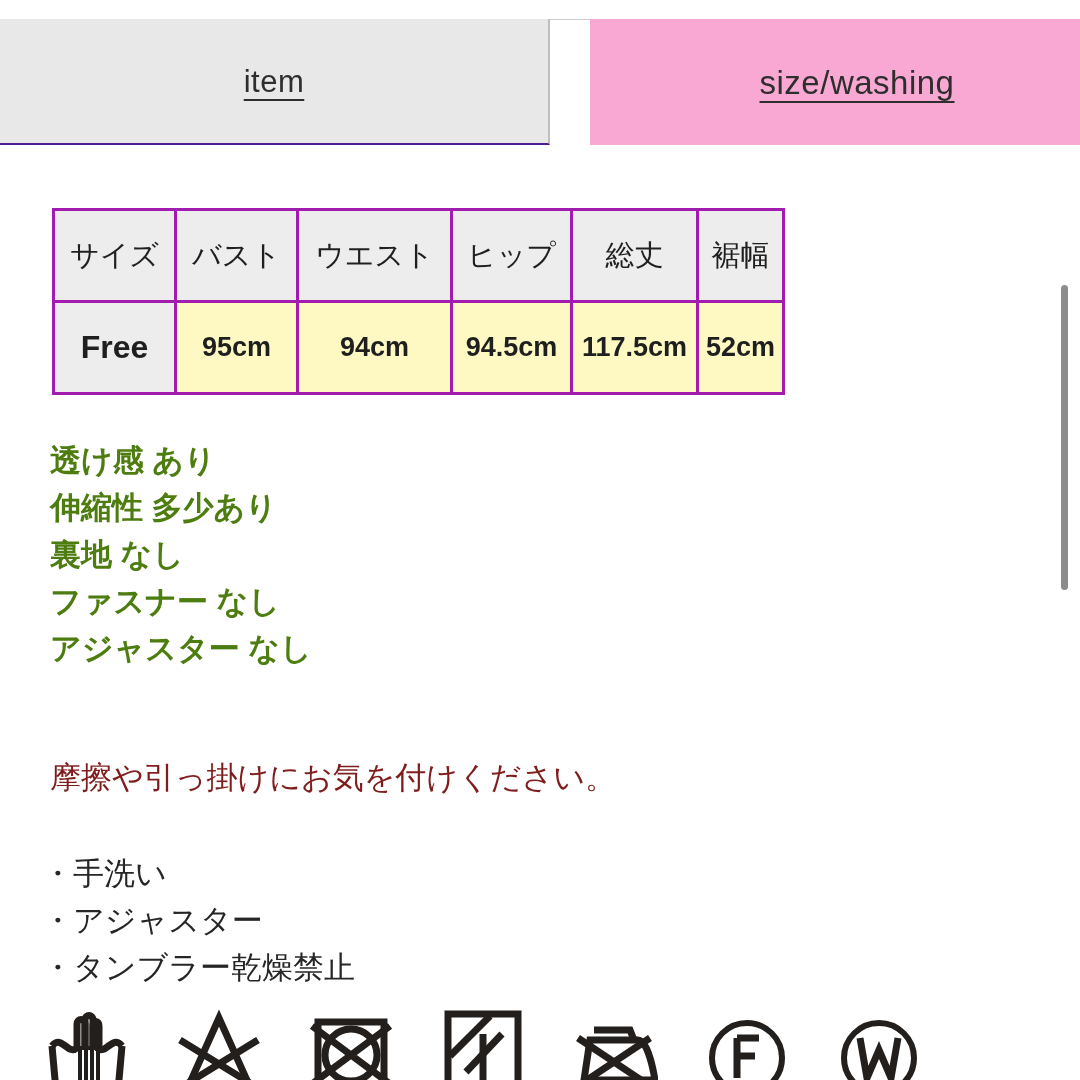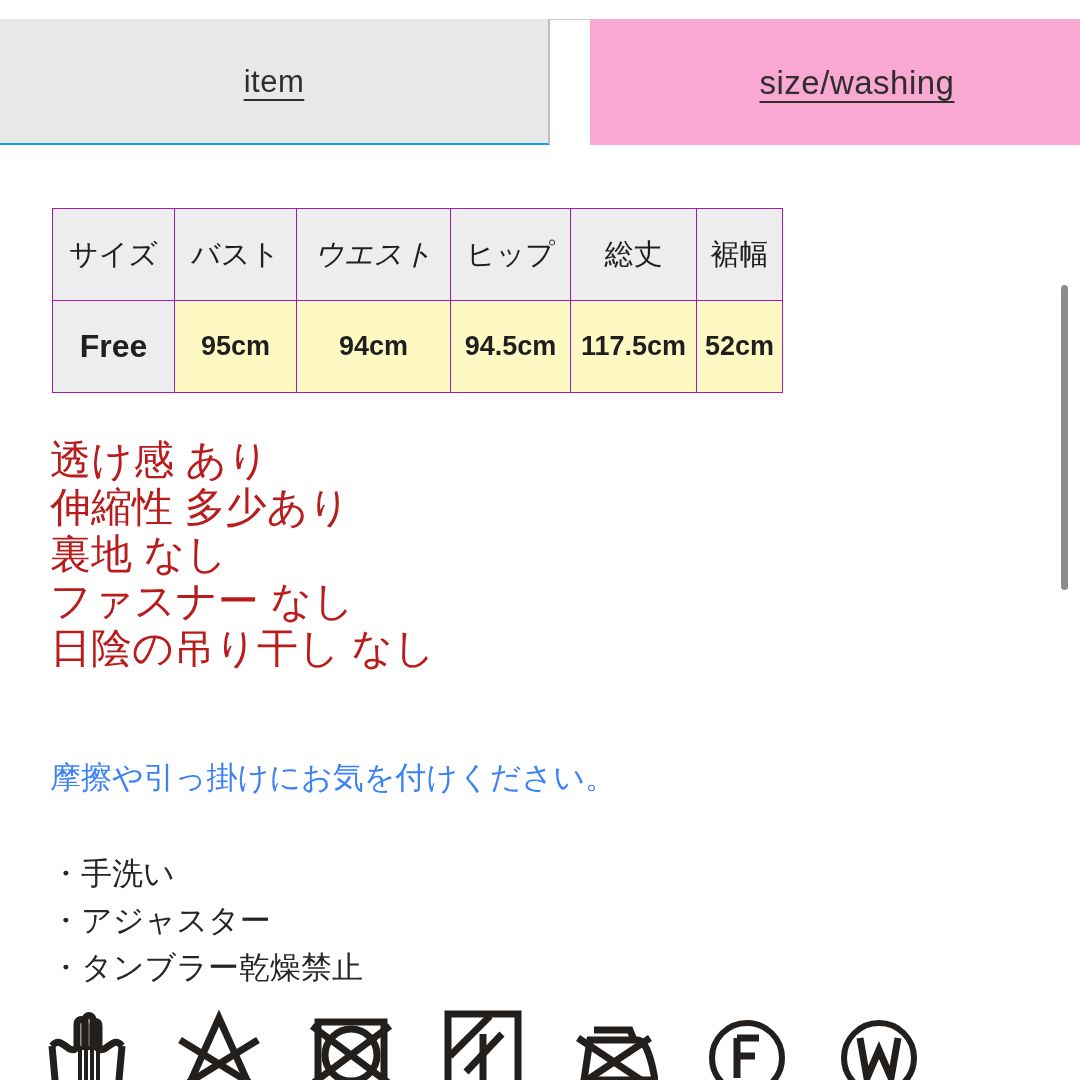--- a/index.html
+++ b/index.html
@@ -40,21 +40,21 @@
     height: 126px;
     display: flex;
     align-items: center;
     justify-content: center;
   }
   .tab-active {
     left: 0;
     width: 550px;
     background: #e8e8e8;
     border-right: 2px solid #bfbfbf;
-    border-bottom: 2px solid #0ea5e9;
+    border-bottom: 2px solid #4c1d95;
   }
   .tab-inactive {
     left: 546px;
     width: 534px;
     background: #f9a8d4;
     margin-left: 44px;
   }
   .tab-label {
     font-size: 31px;
     line-height: 1;
@@ -72,21 +72,21 @@
   
   .size-table {
     position: absolute;
     left: 52px;
     top: 208px;
     border-collapse: collapse;
     table-layout: fixed;
   }
   .size-table td,
   .size-table th {
-    border: 1px solid #a21caf;
+    border: 3px solid #a21caf;
     height: 92px;
     text-align: center;
     vertical-align: middle;
     font-weight: bold;
     font-size: 27px;
     color: #1f1f1f;
     padding: 0 6px;
   }
   .size-table th {
     background: #ededed;
@@ -95,55 +95,56 @@
   }
   .size-table td.rowhead {
     background: #ededed;
     font-size: 32px;
   }
   .size-table td.value {
     background: #fef9c3;
   }
   .col-w1 { width: 122px; }
   .col-w2 { width: 122px; }
-  .col-w3 { width: 154px; font-style: italic; }
+  .col-w3 { width: 154px; }
   .col-w4 { width: 120px; }
   .col-w5 { width: 126px; }
   .col-w6 { width: 86px; }
 
   
   .spec-list {
     position: absolute;
     left: 50px;
     top: 437px;
     width: 640px;
   }
   .spec-line {
-    font-size: 41px;
+    font-size: 31px;
     line-height: 47px;
-    color: #b91c1c;
+    color: #4d7c0f;
     white-space: nowrap;
+    font-weight: bold;
   }
 
   
   .caution {
     position: absolute;
     left: 50px;
     top: 758px;
     font-size: 31px;
     line-height: 1.3;
-    color: #3b82f6;
+    color: #7f1d1d;
     white-space: nowrap;
     text-align: right;
   }
 
   
   .care-list {
     position: absolute;
-    left: 50px;
+    left: 42px;
     top: 850px;
     width: 640px;
   }
   .care-line {
     font-size: 31px;
     line-height: 47px;
     color: #262626;
     white-space: nowrap;
   }
 
@@ -221,21 +222,21 @@
       <td class="value">52cm</td>
     </tr>
   </tbody>
 </table>
 
 <div class="spec-list">
   <div class="spec-line">透け感 あり</div>
   <div class="spec-line">伸縮性 多少あり</div>
   <div class="spec-line">裏地 なし</div>
   <div class="spec-line">ファスナー なし</div>
-  <div class="spec-line">日陰の吊り干し なし</div>
+  <div class="spec-line">アジャスター なし</div>
 </div>
 
 <div class="caution">摩擦や引っ掛けにお気を付けください。</div>
 
 <div class="care-list">
   <div class="care-line">・手洗い</div>
   <div class="care-line">・アジャスター</div>
   <div class="care-line">・タンブラー乾燥禁止</div>
 </div>
 

